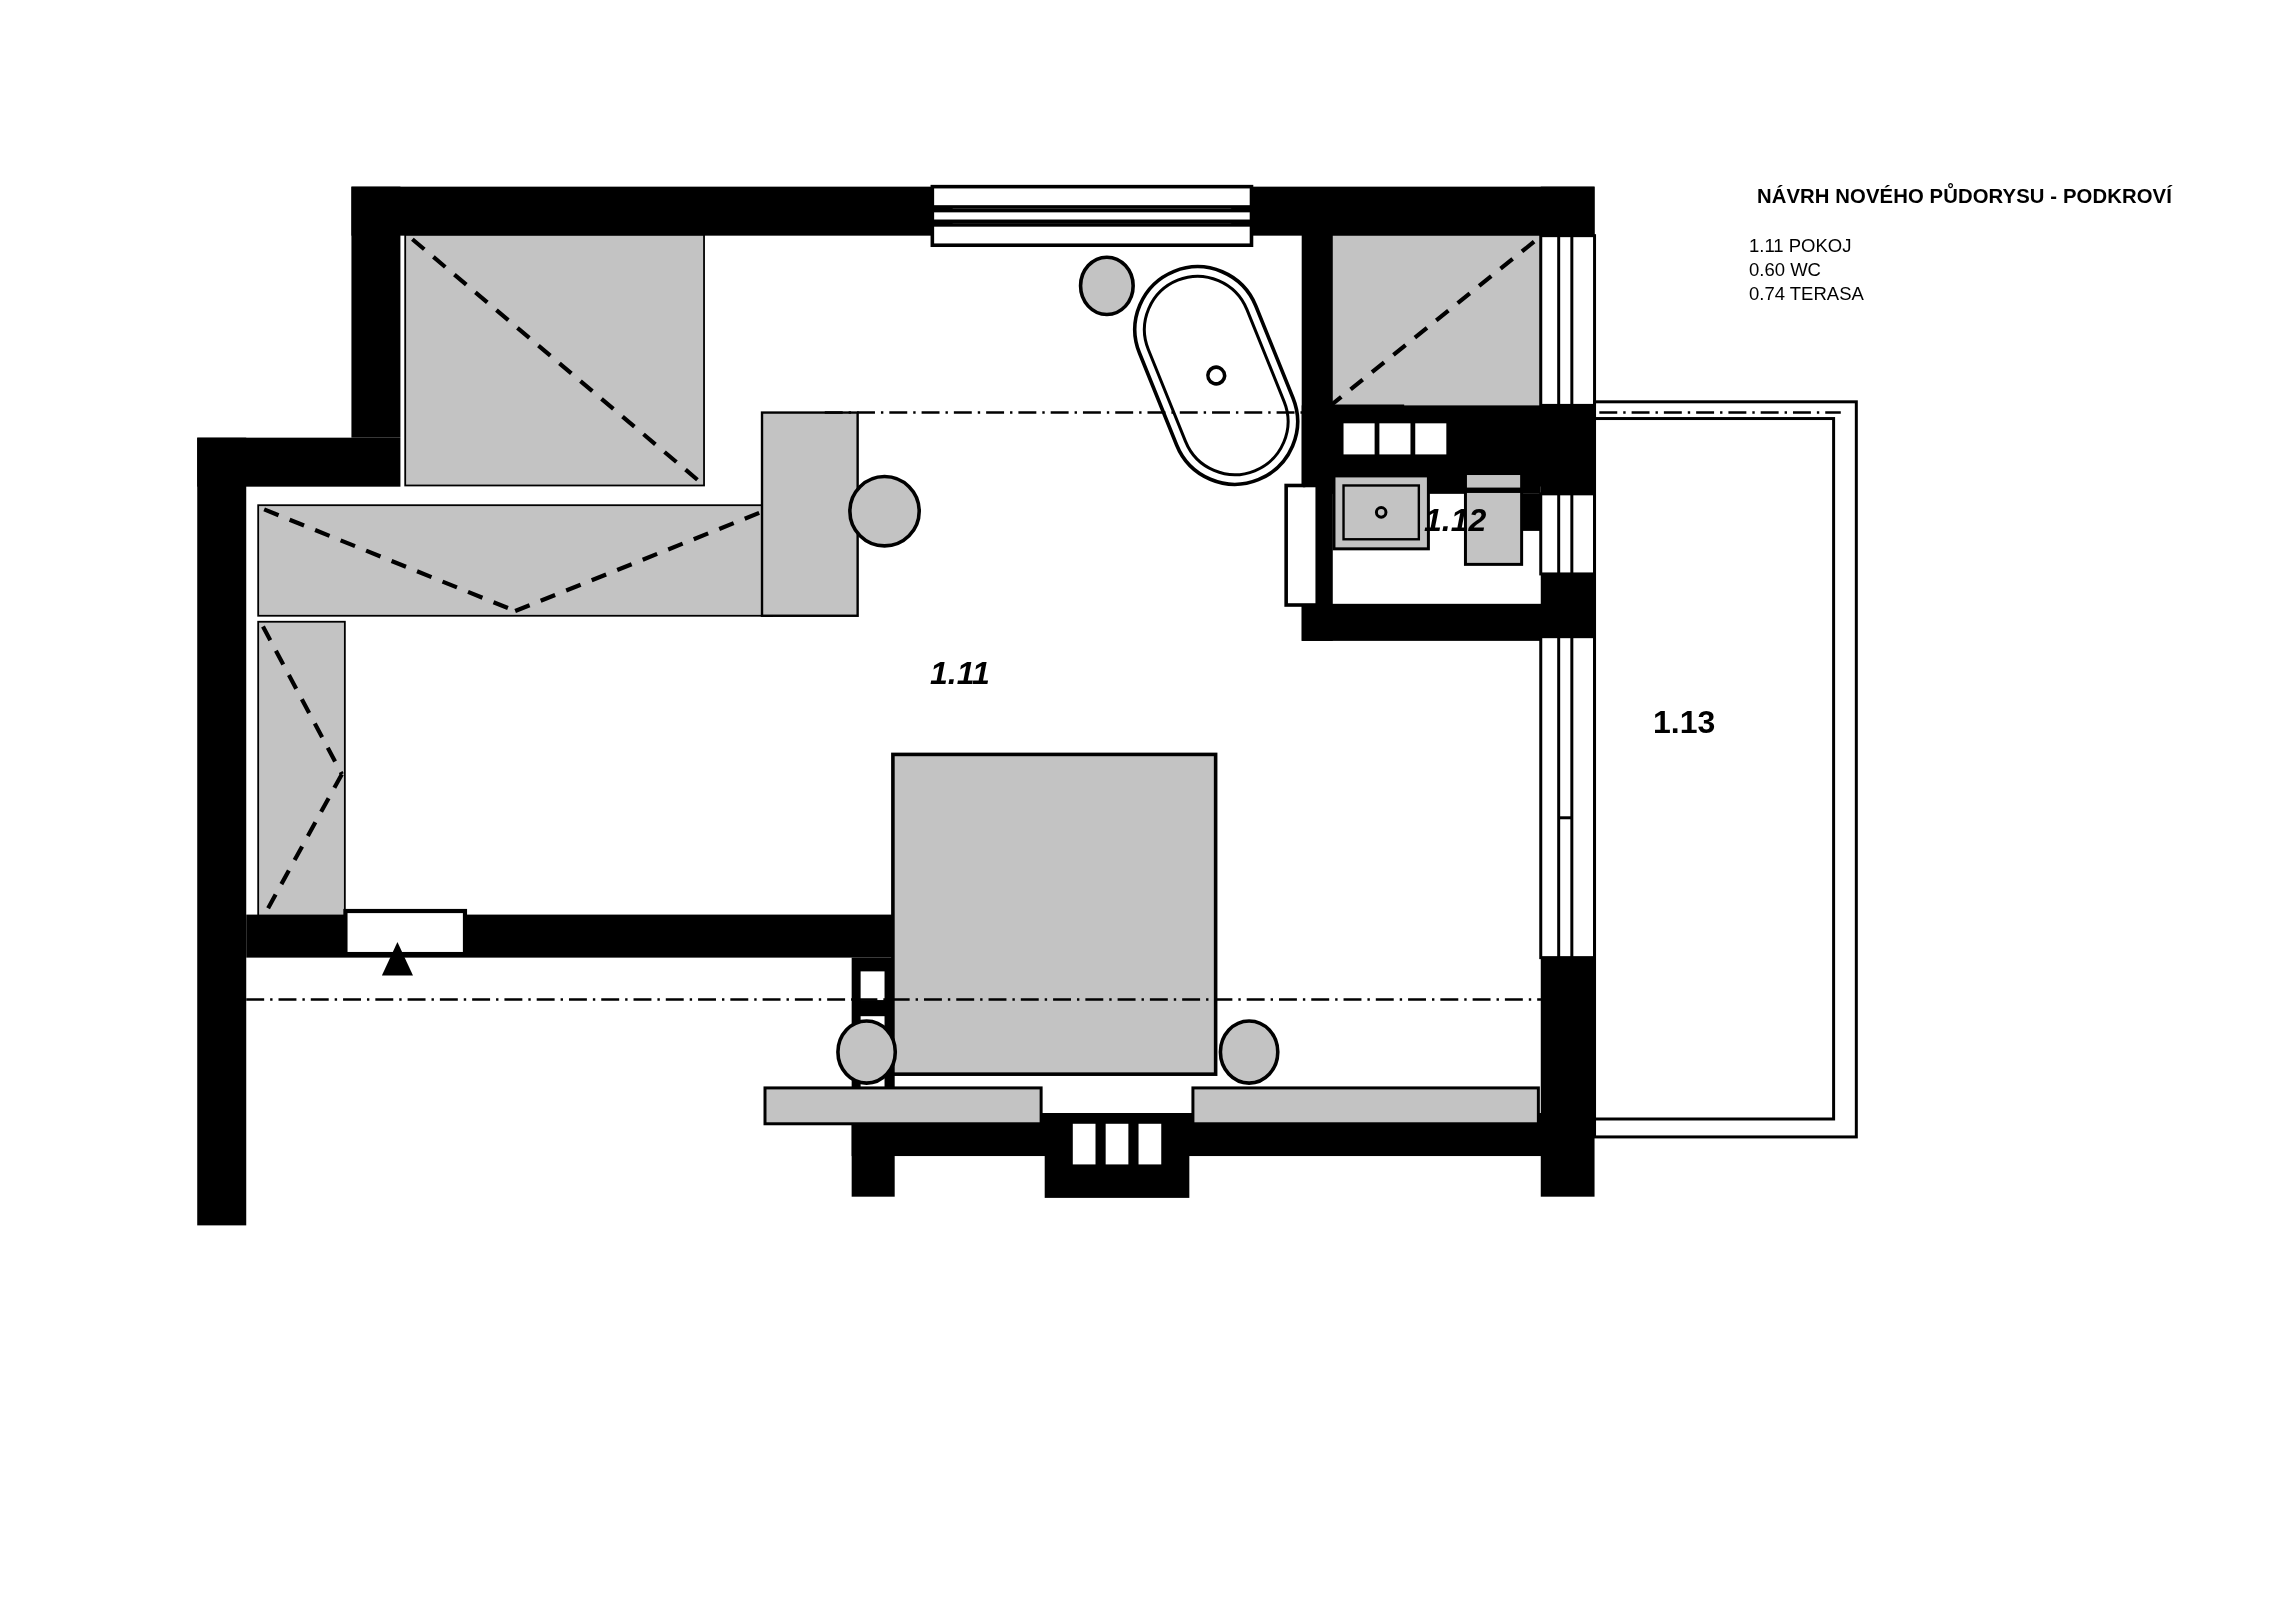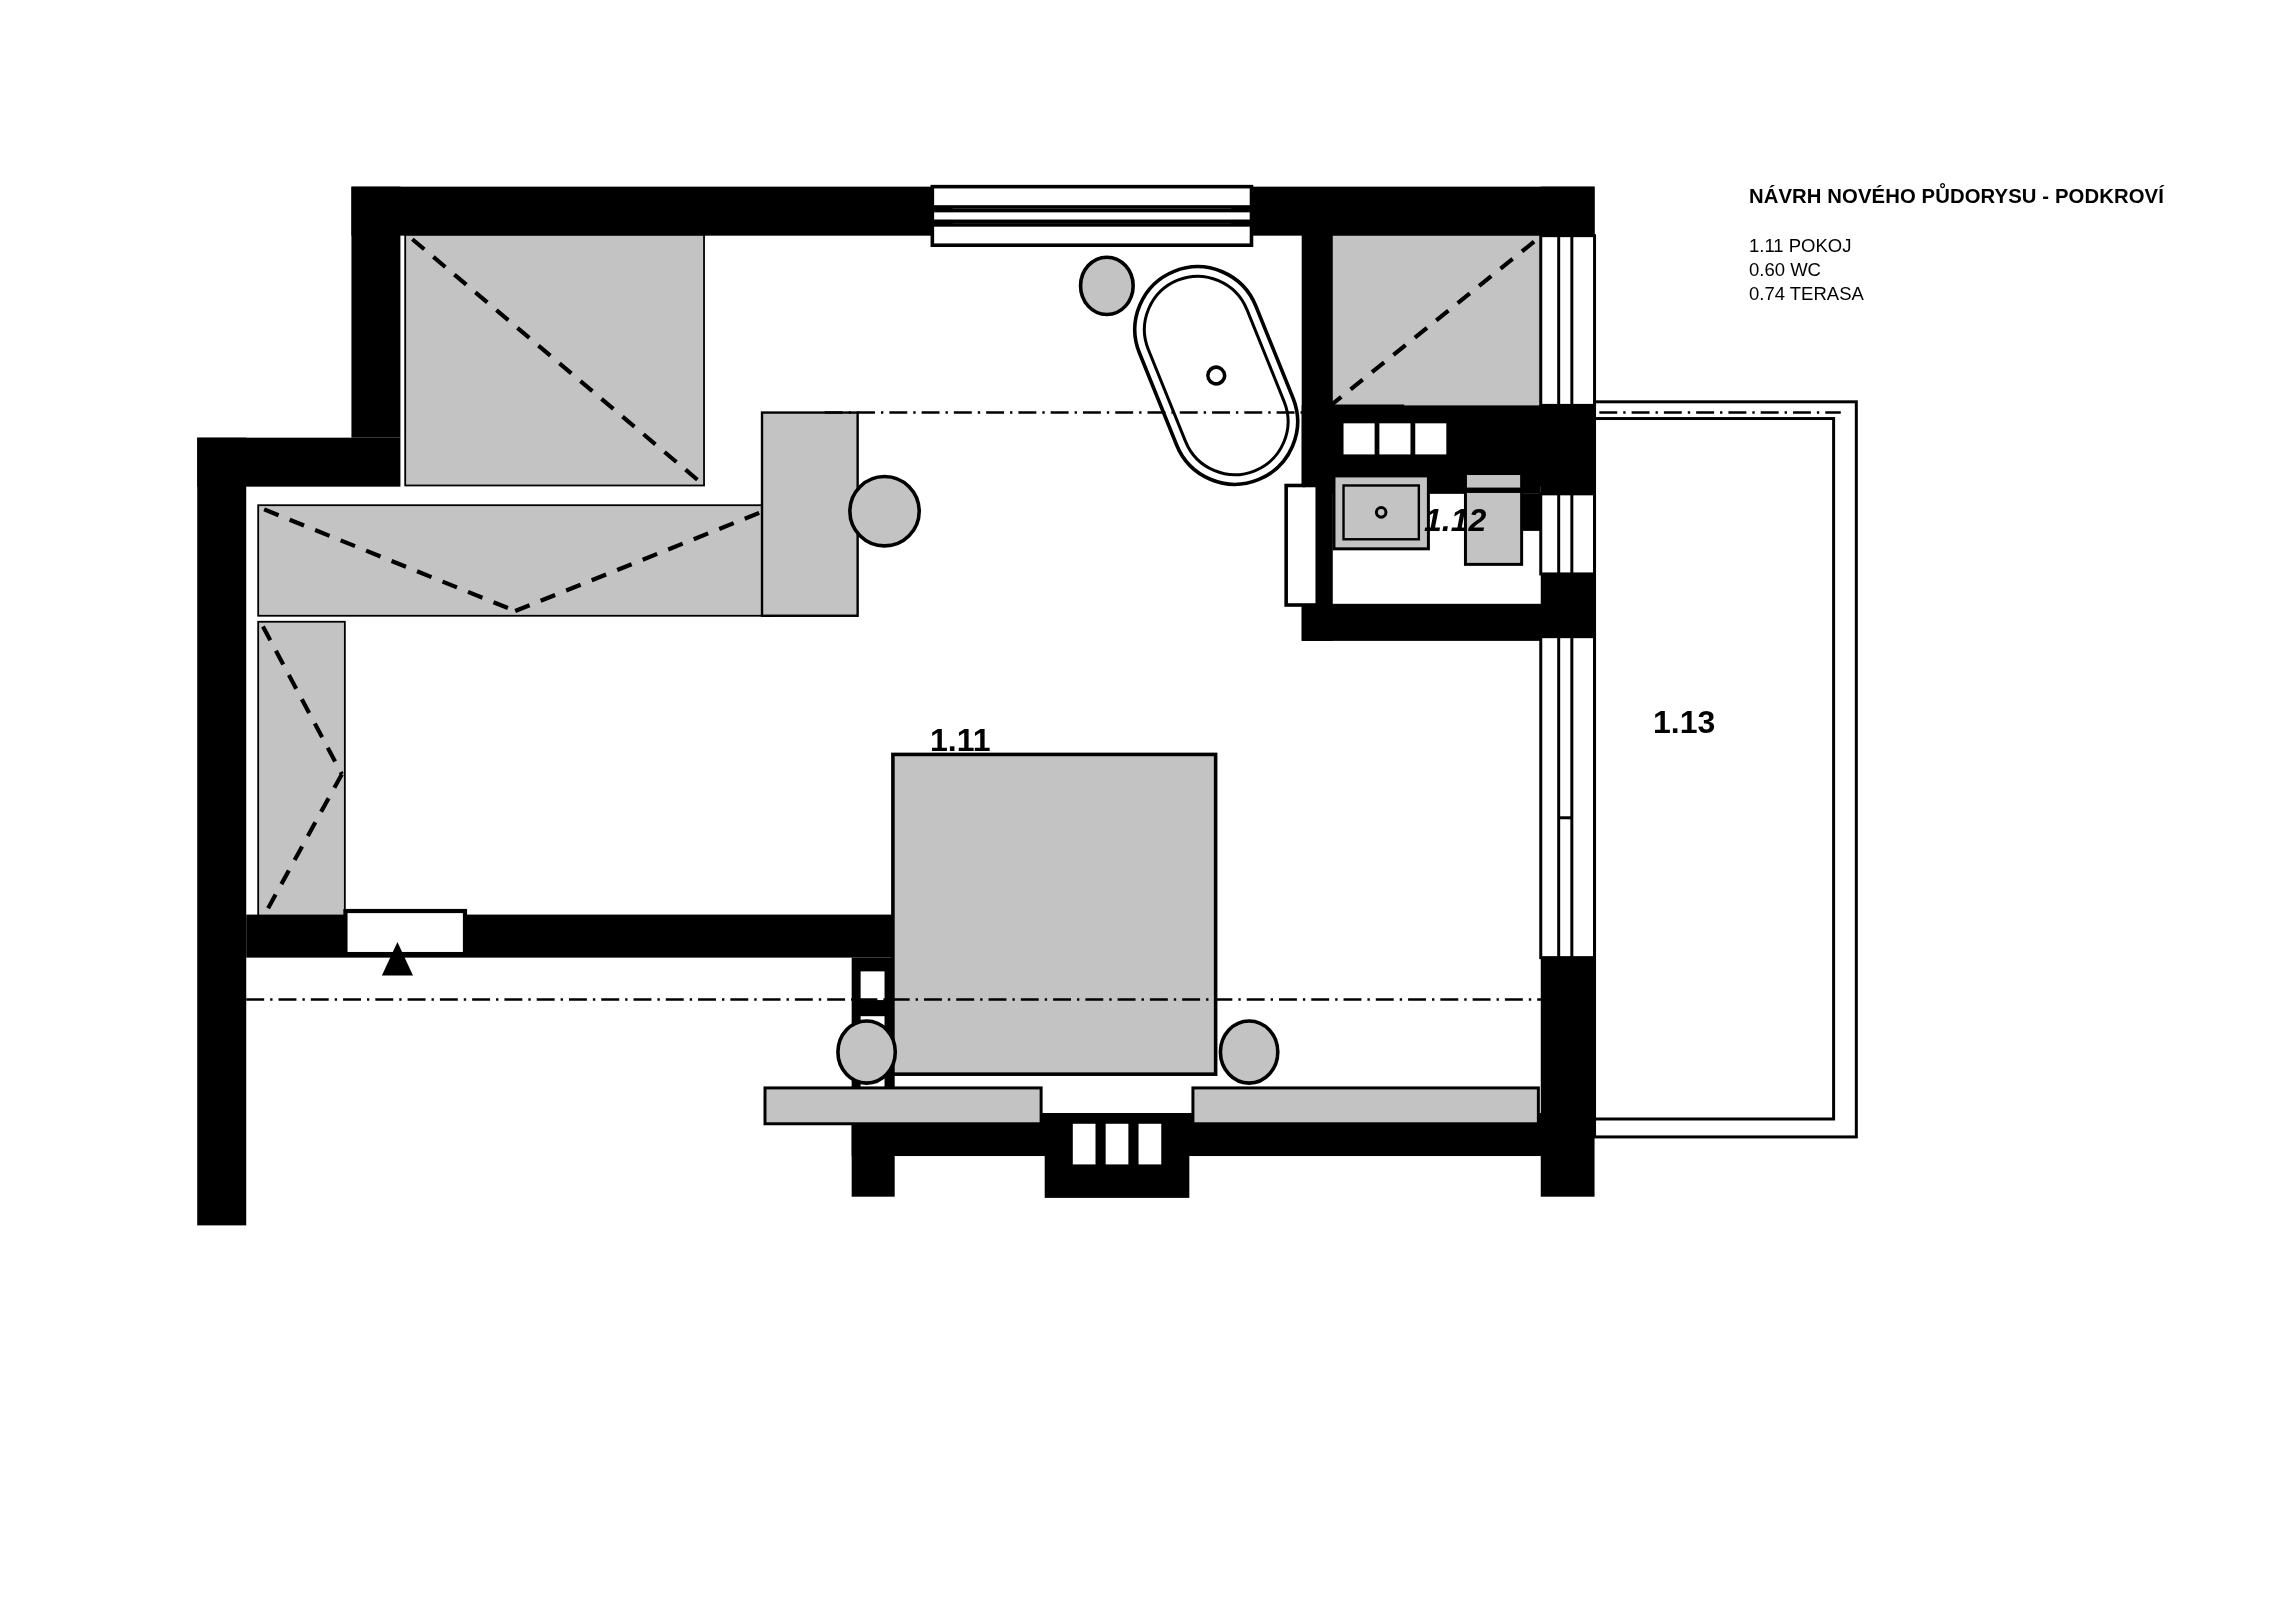--- a/index.html
+++ b/index.html
@@ -30,37 +30,37 @@
     left: 1749px;
     top: 185px;
     width: 454px;
   }
   .legend-title {
     font-size: 20.3px;
     font-weight: bold;
     letter-spacing: 0.1px;
     color: #000;
     white-space: nowrap;
-    margin: 0 0 26px 0;
+    margin: 0 0 26px 8px;
   }
   .legend-row {
     font-size: 18.5px;
     font-weight: normal;
     color: #000;
     line-height: 1.30;
     white-space: nowrap;
   }
   .room-tag {
     position: absolute;
     font-size: 32px;
     font-weight: bold;
     color: #000;
     white-space: nowrap;
   }
-  #tag-111 { left: 930px; top: 722px; }
+  #tag-111 { left: 930px; top: 655px; font-style: italic; }
   #tag-112 { left: 1424px; top: 502px; font-style: italic; }
   #tag-113 { left: 1653px; top: 704px; }
 </style>
 </head>
 <body>
 
 <div id="plan-root">
 
   <svg class="plan-svg" viewBox="0 0 3840 2715">
 

